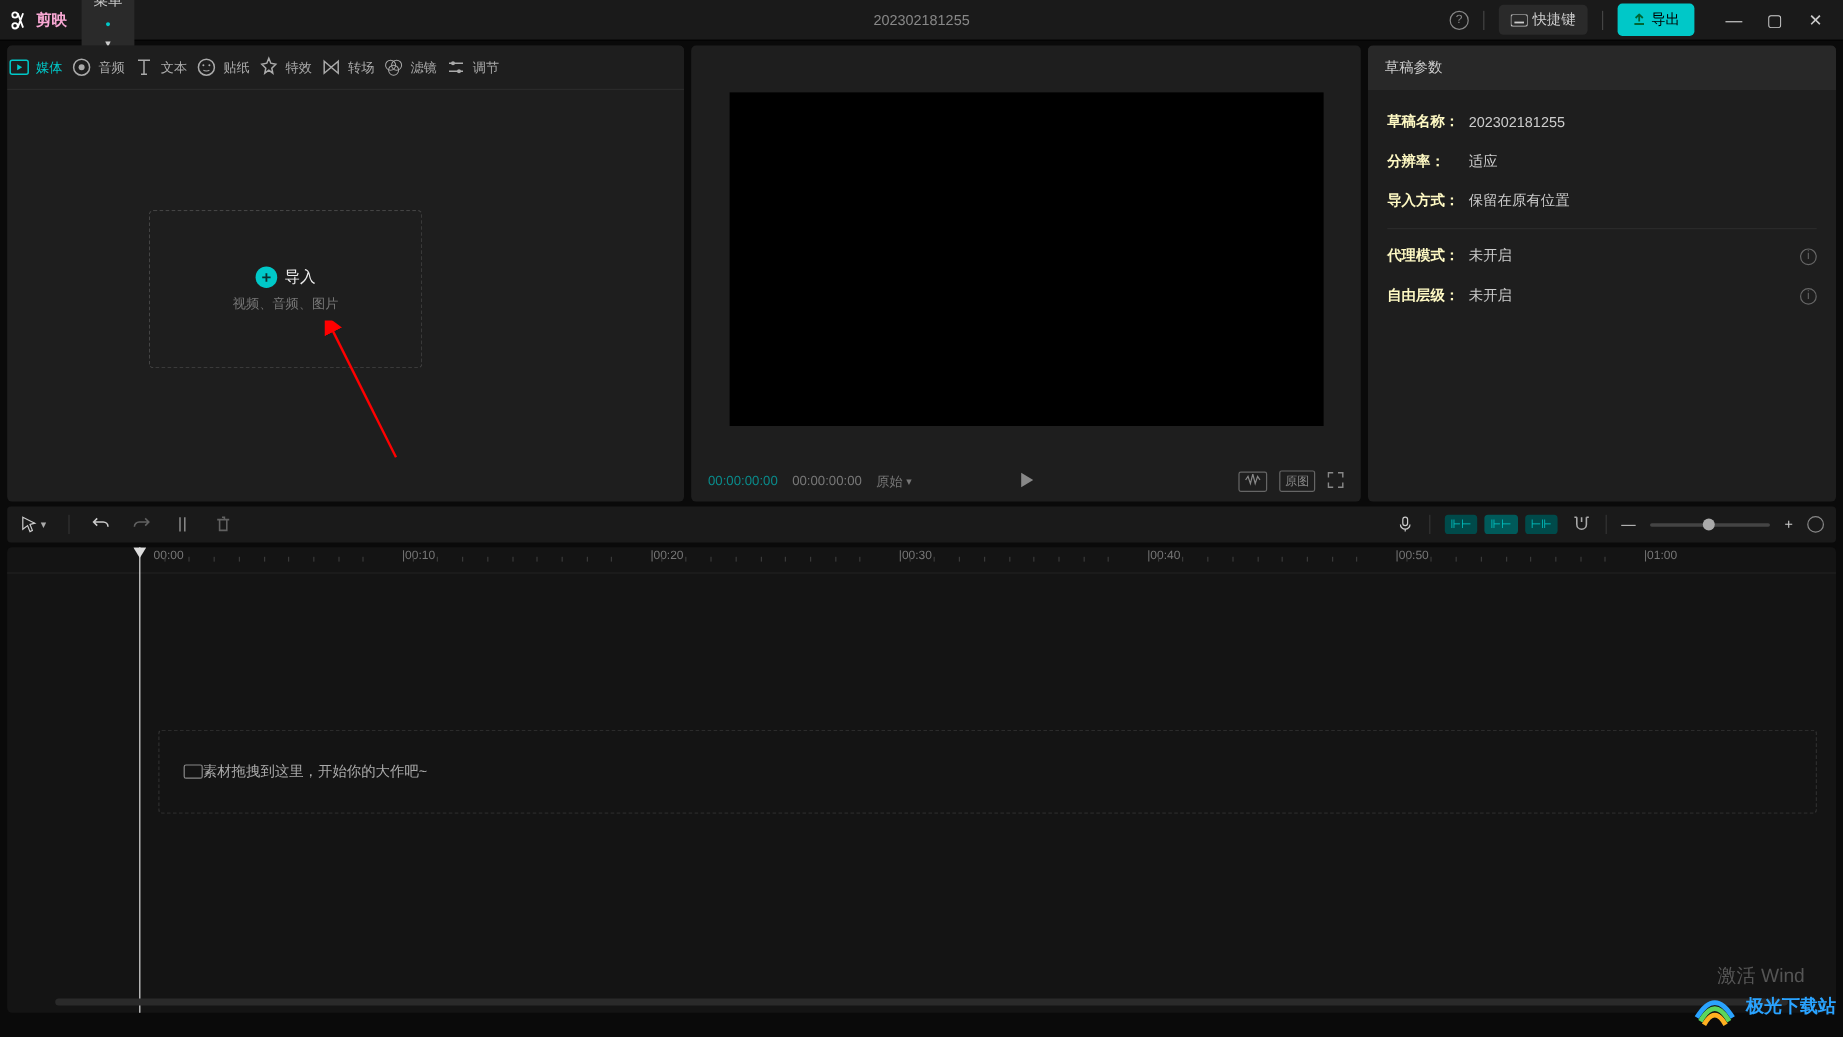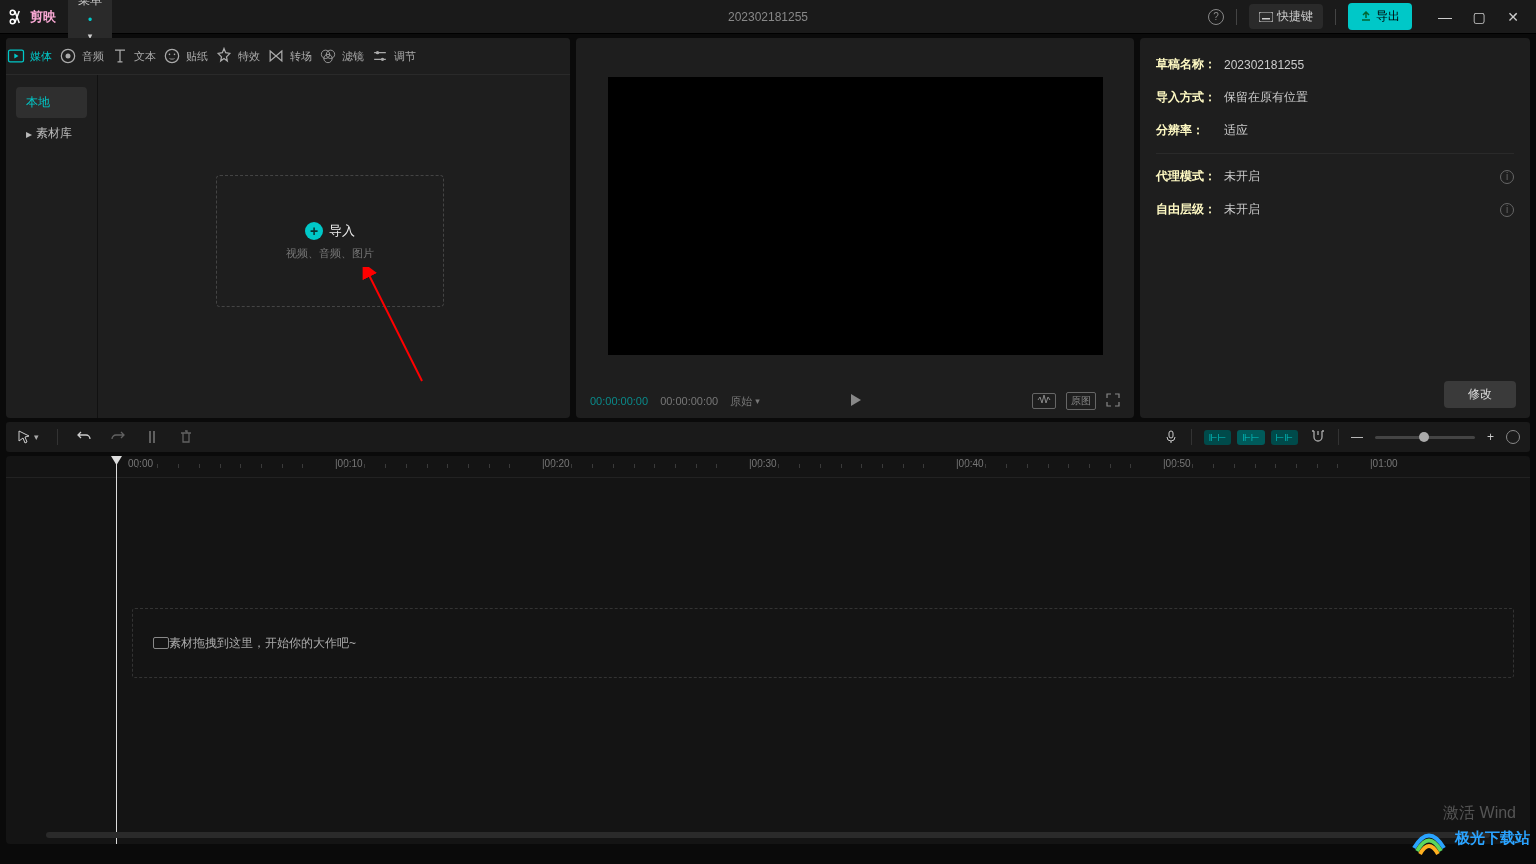--- a/index.html
+++ b/index.html
@@ -82,21 +82,21 @@
 .tick { position:absolute; top:2px; }
 .tick .lbl { margin-left:12px;text-align:center;}
 .playhead { position:absolute; top:0; bottom:0; left:110px; width:1px; background:#ddd;}
 .playhead::before{content:""; position:absolute; top:0; left:-5px; width:11px; height:9px; background:#ddd; clip-path:polygon(0 0,100% 0,50% 100%);}
 .tracks { padding-left:2px;}
 .drop-area { margin:130px 16px 0 124px; border:1px dashed #333; height:70px; border-radius:3px; display:flex; align-items:center; padding-left:20px; color:#aaa; font-size:12px;}
 .clip-icon{ width:16px; height:12px; border:1px solid #888; border-radius:2px;}
 
 
 .watermark { position:absolute; right:6px; bottom:6px; display:flex; align-items:center; gap:6px; pointer-events:none;}
-.activ { position:absolute; right:20px; bottom:40px; color:#555; font-size:16px;}
+.activ { position:absolute; right:32px; bottom:40px; color:#555; font-size:16px;}
 
 
 .mtick { position:absolute; top:8px; width:1px; height:4px; background:#3a3a3a;}
 </style>
 </head>
 <body>
 
 <div class="titlebar">
   <div class="logo">
     <svg viewBox="0 0 24 24">
@@ -193,27 +193,20 @@
       <div class="mtab">
         <svg viewBox="0 0 24 24">
             <path d="M5 8h14M5 16h14" stroke="currentColor" stroke-width="1.5"></path>
             <circle cx="9" cy="8" r="2" fill="currentColor"></circle>
             <circle cx="15" cy="16" r="2" fill="currentColor"></circle>
           </svg>
         <span>调节</span>
       </div>
     </div>
     <div class="media-body">
-      <div class="media-side">
-        <div class="side-item active">本地</div>
-        <div class="side-item">
-          <span>▸</span>
-          <span>素材库</span>
-        </div>
-      </div>
       <div class="media-content">
         <div class="import-box">
           <div class="import-row">
             <div class="import-plus">+</div>
             <span>导入</span>
           </div>
           <div class="import-sub">视频、音频、图片</div>
         </div>
         <svg class="arrow" style="top:192px; left:262px;" width="70" height="120">
           <defs>
@@ -253,47 +246,45 @@
         <span>
           <svg width="14" height="14" viewBox="0 0 14 14">
               <path d="M1 5V1h4M13 5V1H9M1 9v4h4M13 9v4H9" stroke="#888" fill="none" stroke-width="1.2"></path>
             </svg>
         </span>
       </div>
     </div>
   </div>
 
   <div class="panel params-panel">
+    <div class="phead">草稿参数</div>
     <div class="params-body">
       <div class="prow">
         <span class="lab">草稿名称：</span>
         <span class="val">202302181255</span>
       </div>
       <div class="prow">
+        <span class="lab">分辨率：</span>
+        <span class="val">适应</span>
+      </div>
+      <div class="prow">
         <span class="lab">导入方式：</span>
         <span class="val">保留在原有位置</span>
-      </div>
-      <div class="prow">
-        <span class="lab">分辨率：</span>
-        <span class="val">适应</span>
       </div>
       <div class="divider"></div>
       <div class="prow">
         <span class="lab">代理模式：</span>
         <span class="val">未开启</span>
         <span class="info">i</span>
       </div>
       <div class="prow">
         <span class="lab">自由层级：</span>
         <span class="val">未开启</span>
         <span class="info">i</span>
       </div>
-    </div>
-    <div class="params-foot">
-      <div class="modify-btn">修改</div>
     </div>
   </div>
 </div>
 
 <div class="toolbar">
   <div class="tool">
     <svg viewBox="0 0 16 16">
         <path d="M3 2l10 5-4 1 2 5-2 1-2-5-4 3z" fill="none" stroke="#ccc"></path>
       </svg>
     <span style="font-size:9px;">▾</span>

